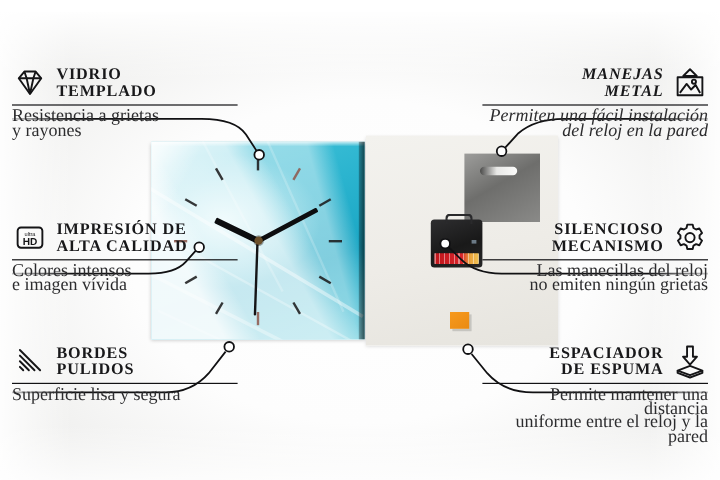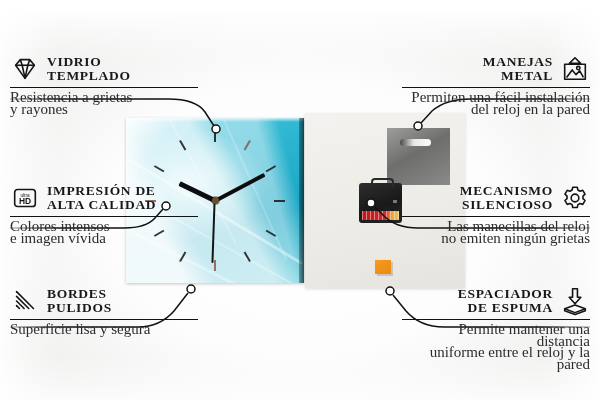--- a/index.html
+++ b/index.html
@@ -245,21 +245,21 @@
         <div class="feat-title">BORDES</div>
         <div class="feat-title">PULIDOS</div>
       </div>
     </div>
     <div class="feat-rule"></div>
     <div class="feat-desc">
       <div>Superficie lisa y segura</div>
     </div>
   </div>
 
-  <div class="feat right" style="top:44px;">
+  <div class="feat right" style="top:44px;font-style:italic;">
     <div class="feat-head">
       <svg class="feat-ic" viewBox="0 0 32 32">
         <g fill="none" stroke="#151517" stroke-width="1.7" stroke-linejoin="round">
           <path d="M16,4 L10,10 L22,10 Z"></path>
           <rect x="5" y="11" width="22" height="16"></rect>
           <path d="M7,25 L13,17 L17,22 L21,18 L25,25"></path>
           <circle cx="19.5" cy="15" r="1.8"></circle>
         </g>
       </svg>
       <div>
@@ -276,22 +276,22 @@
 
   <div class="feat right" style="top:173px;">
     <div class="feat-head">
       <svg class="feat-ic" viewBox="0 0 32 32">
         <g fill="none" stroke="#151517" stroke-width="1.7" stroke-linejoin="round">
           <path d="M13.6,4.5 h4.8 l0.7,3.0 2.3,1.3 2.9,-1.0 2.4,4.1 -2.2,2.1 0,2.6 2.2,2.1 -2.4,4.1 -2.9,-1.0 -2.3,1.3 -0.7,3.0 h-4.8 l-0.7,-3.0 -2.3,-1.3 -2.9,1.0 -2.4,-4.1 2.2,-2.1 0,-2.6 -2.2,-2.1 2.4,-4.1 2.9,1.0 2.3,-1.3 Z"></path>
           <circle cx="16" cy="16" r="4.1"></circle>
         </g>
       </svg>
       <div>
+        <div class="feat-title">SILENCIOSO</div>
         <div class="feat-title">MECANISMO</div>
-        <div class="feat-title">SILENCIOSO</div>
       </div>
     </div>
     <div class="feat-rule"></div>
     <div class="feat-desc">
       <div>Las manecillas del reloj</div>
       <div>no emiten ningún grietas</div>
     </div>
   </div>
 
   <div class="feat right" style="top:276px;">

